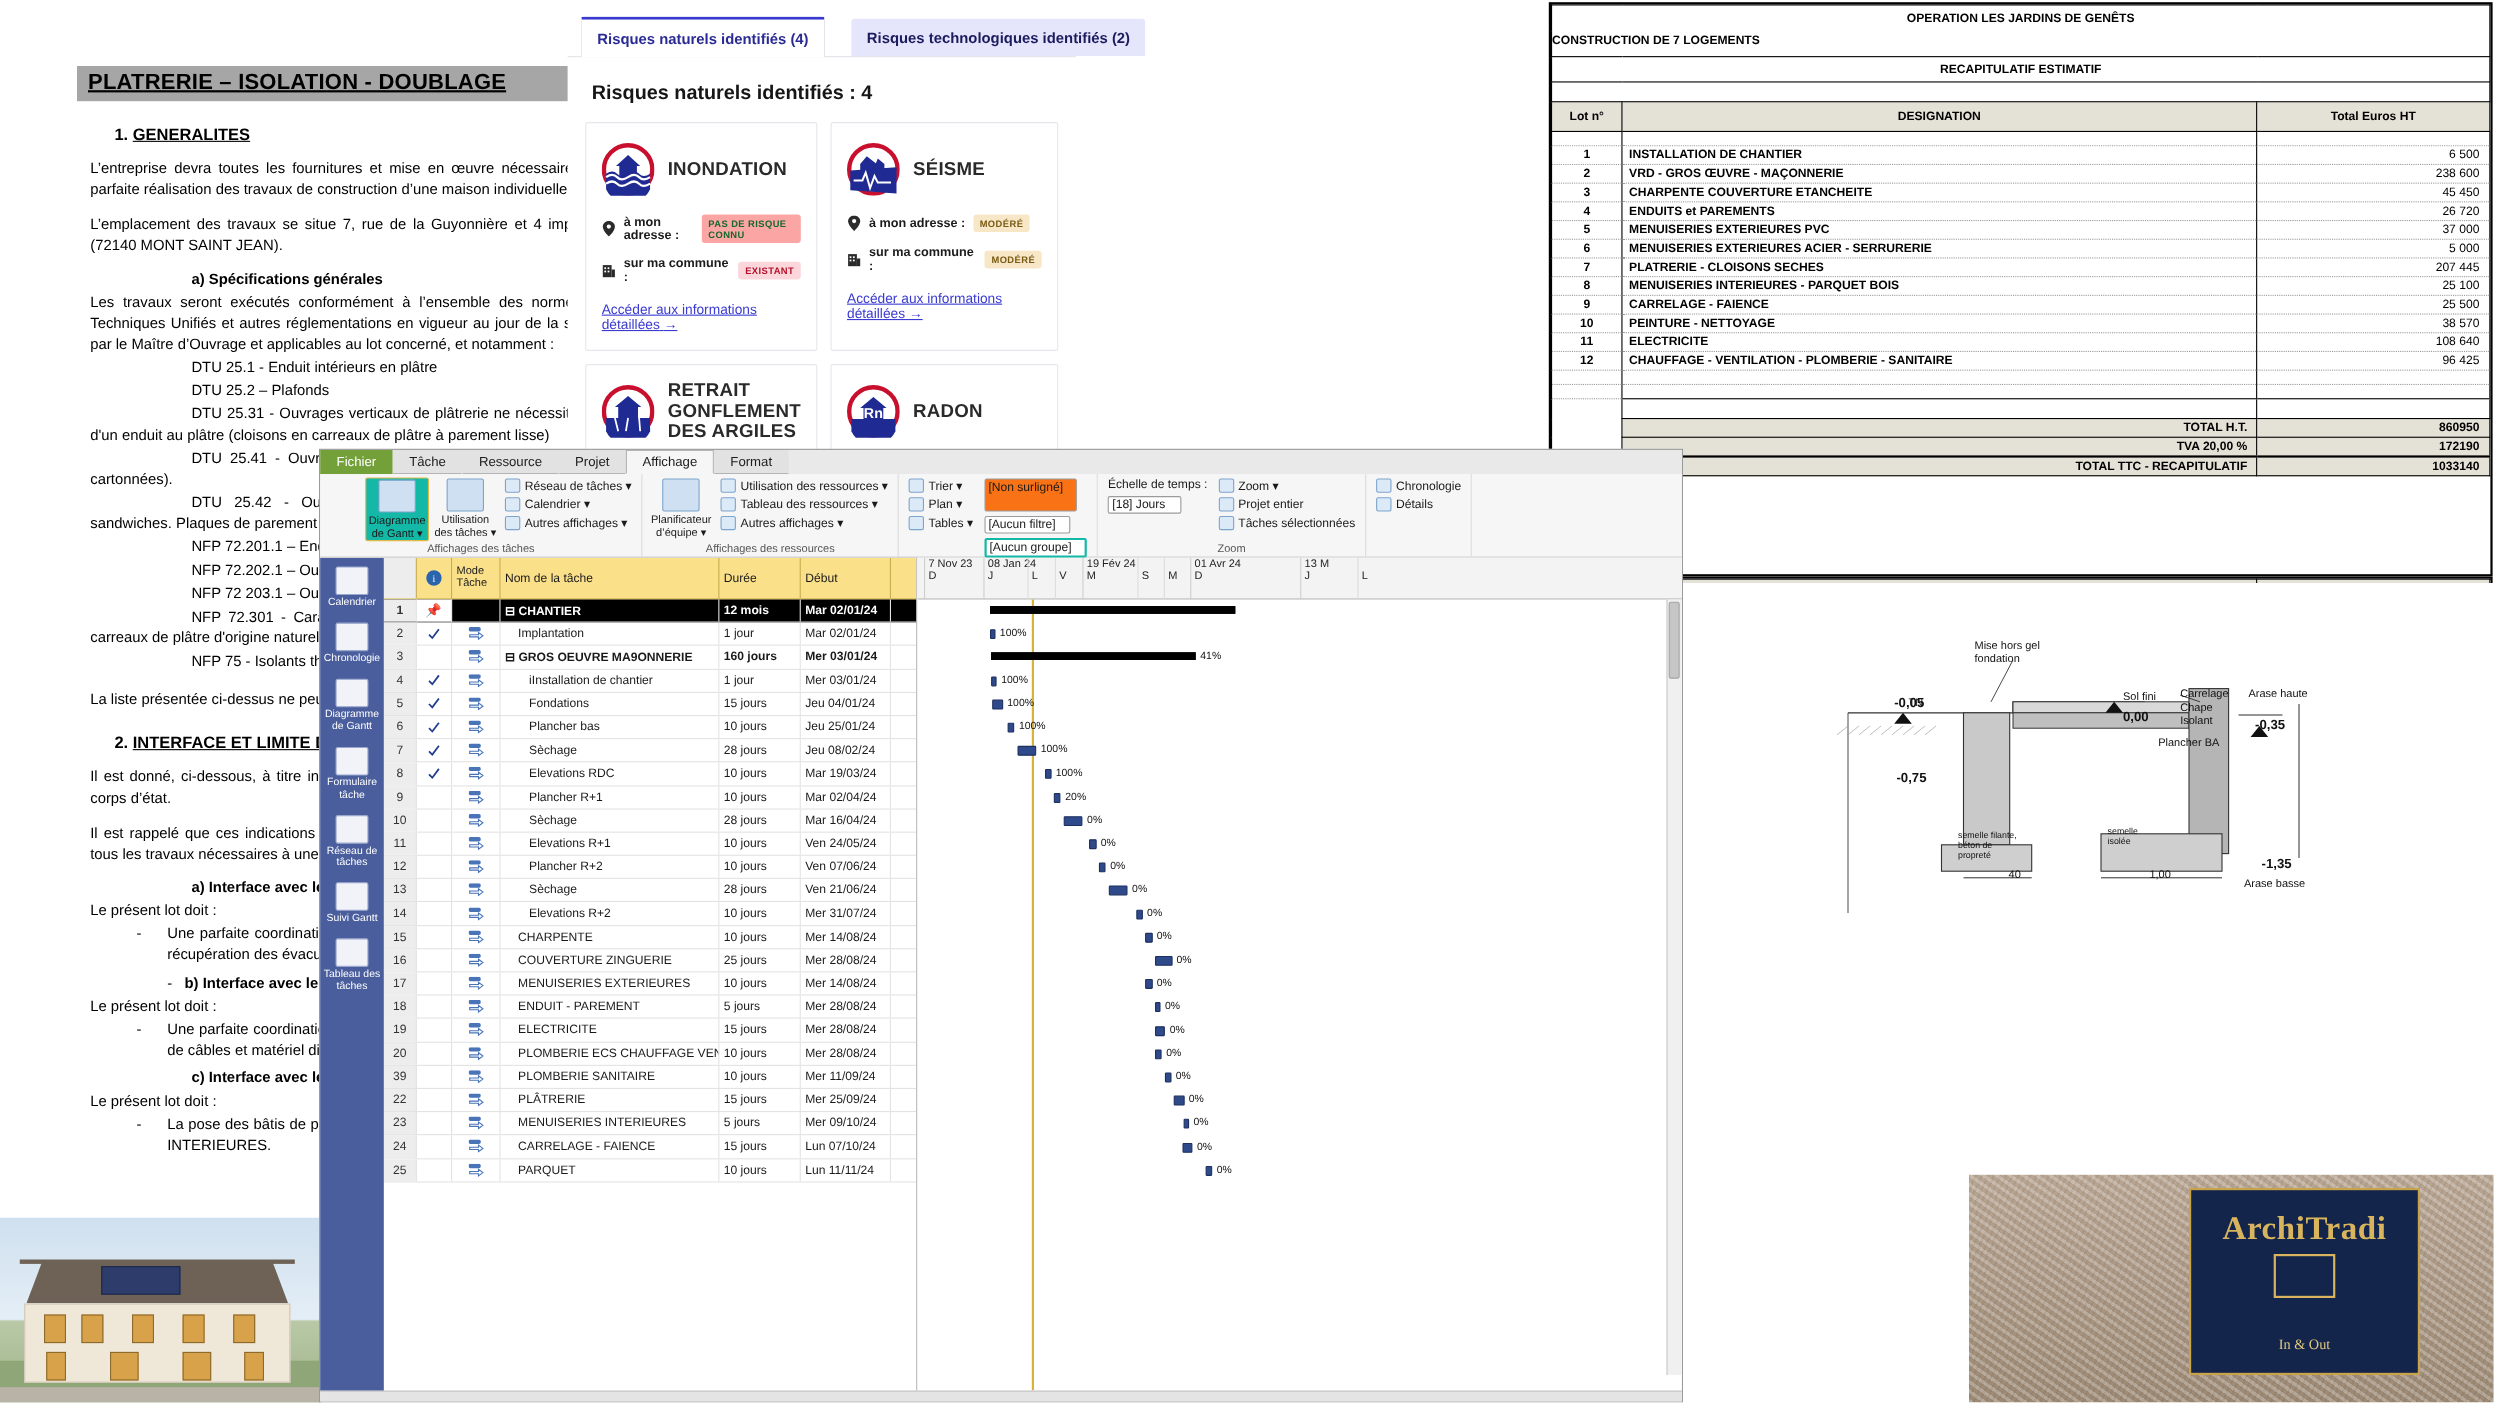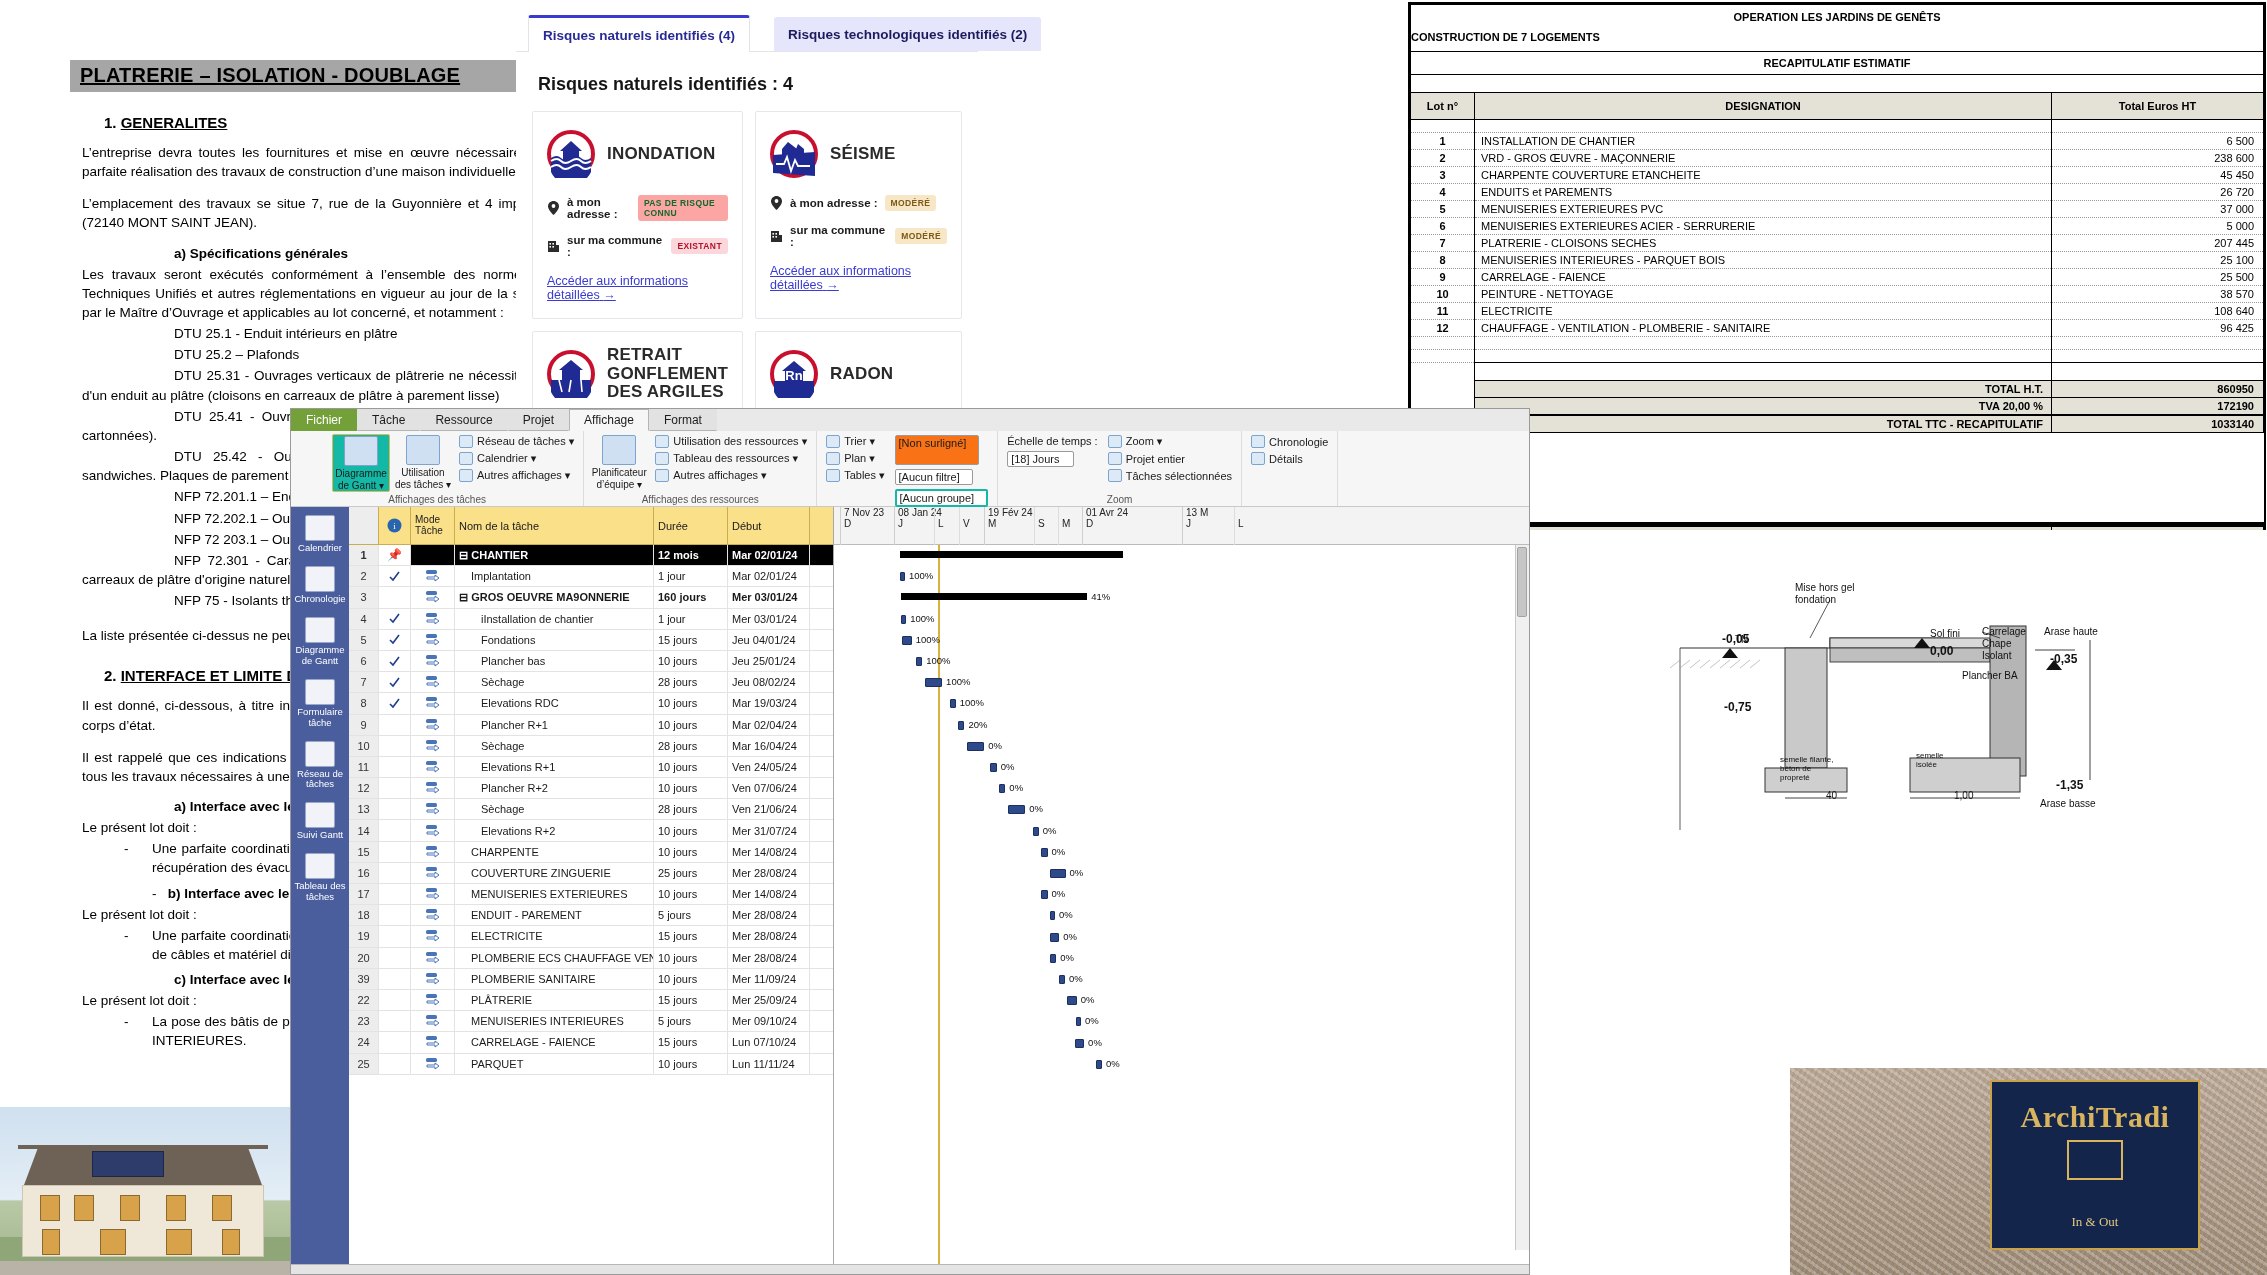--- a/index.html
+++ b/index.html
@@ -92,21 +92,21 @@
   }
   #estim table { border-collapse: collapse; width:100%; }
   #estim td, #estim th { border: 1px solid #000; padding:2px 4px; font-size:11px;}
   .e-title { text-align:center; font-weight:bold; font-size:13px; padding:6px 0 !important; border-bottom:none !important;}
   .e-title2 { text-align:left; font-weight:bold; font-size:13px; padding:2px 0 8px 0 !important; border-top:none !important;}
   .e-sub { text-align:center; font-weight:bold; font-size:12.5px; padding:5px 0 !important;}
   .e-hdr td { background:#e4e1d7; text-align:center; font-weight:bold; font-size:12px; padding:7px 2px !important;}
   .e-lot { text-align:center; width:64px; font-weight:bold; font-size:11.5px;
            border-left:1px solid #000; border-right:1px solid #000;
            border-top:1px dotted #999 !important; border-bottom:1px dotted #999 !important;}
-  .e-des { font-weight:normal; font-size:11.5px; padding-left:6px !important;
+  .e-des { font-weight:bold; font-size:11.5px; padding-left:6px !important;
            border-top:1px dotted #999 !important; border-bottom:1px dotted #999 !important;}
   .e-val { text-align:right; width:212px; font-size:11.5px; padding-right:9px !important;
            border-top:1px dotted #999 !important; border-bottom:1px dotted #999 !important;}
   .e-blank td { height:13px; border-top:1px dotted #999 !important; border-bottom:1px dotted #999 !important;}
   .e-tot-lbl { text-align:right; font-weight:bold; font-size:13px; background:#e4e1d7; padding-right:8px !important;}
   .e-tot-val { text-align:right; font-weight:bold; font-size:13px; background:#e4e1d7; padding-right:9px !important;}
   .e-tot-strong td { border-top:2px solid #000 !important; }
 
   
   #proj {

